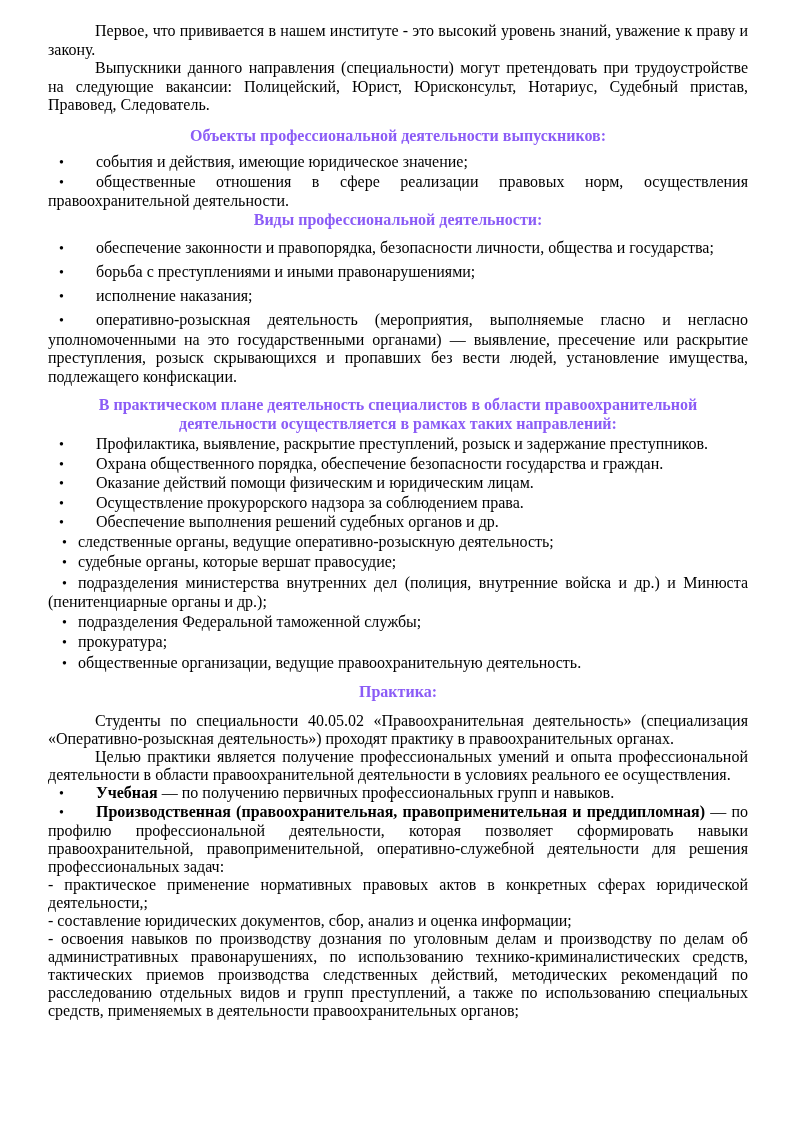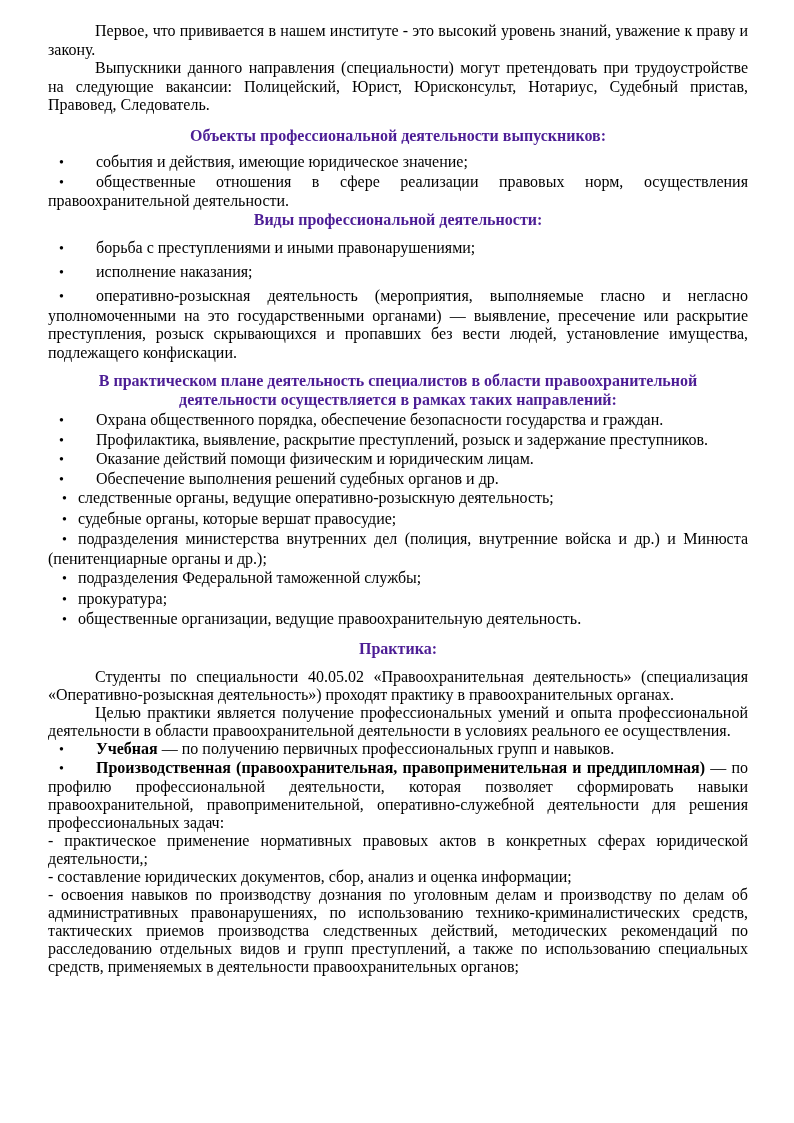--- a/index.html
+++ b/index.html
@@ -8,21 +8,21 @@
     width: 794px; height: 1123px;
     background: #ffffff;
     font-family: "Liberation Serif", "DejaVu Serif", serif;
     font-size: 16px; color: #000000;
     padding: 22px 46px 11px 48px;
     overflow: hidden;
   }
   .p { margin: 0; text-align: justify; line-height: 18.5px; }
   .ind { text-indent: 47px; }
   .hd {
-    margin: 0; color: #4c1d95; font-weight: 700;
+    margin: 0; color: #8b5cf6; font-weight: 700;
     text-align: center; line-height: 18.5px;
   }
   .hd1 { margin: 12px 0 8px; }
   .hd3 { margin: 10px 0 0; }
   .hd4 { margin: 12px 0 6px; }
   .hd5 { margin: 10px 0 0; }
   .li { text-align: justify; line-height: 18.5px; }
   .li > .b { display: inline-block; width: 37px; margin-left: 11px; font-size: 14px; }
   .li-n > .b { width: 16px; margin-left: 14px; }
   .list-a { margin-top: 8px; }
@@ -45,31 +45,33 @@
   <p class="hd hd1">Объекты профессиональной деятельности выпускников:</p>
 
   <div class="list-a">
     <div class="li"><span class="b">•</span><span>события и действия, имеющие юридическое значение;</span></div>
     <div class="li"><span class="b">•</span><span>общественные отношения в сфере реализации правовых норм, осуществления правоохранительной деятельности.</span></div>
   </div>
 
   <p class="hd">Виды профессиональной деятельности:</p>
 
   <div class="list-types">
+    <div class="li"><span class="b">•</span><span>обеспечение законности и правопорядка, безопасности личности, общества и государства;</span></div>
     <div class="li"><span class="b">•</span><span>борьба с преступлениями и иными правонарушениями;</span></div>
     <div class="li"><span class="b">•</span><span>исполнение наказания;</span></div>
     <div class="li"><span class="b">•</span><span>оперативно-розыскная деятельность (мероприятия, выполняемые гласно и негласно уполномоченными на это государственными органами) — выявление, пресечение или раскрытие преступления, розыск скрывающихся и пропавших без вести людей, установление имущества, подлежащего конфискации.</span></div>
   </div>
 
   <p class="hd hd3">В практическом плане деятельность специалистов в области правоохранительной деятельности осуществляется в рамках таких направлений:</p>
 
   <div class="list-dir">
+    <div class="li"><span class="b">•</span><span>Профилактика, выявление, раскрытие преступлений, розыск и задержание преступников.</span></div>
     <div class="li"><span class="b">•</span><span>Охрана общественного порядка, обеспечение безопасности государства и граждан.</span></div>
-    <div class="li"><span class="b">•</span><span>Профилактика, выявление, раскрытие преступлений, розыск и задержание преступников.</span></div>
     <div class="li"><span class="b">•</span><span>Оказание действий помощи физическим и юридическим лицам.</span></div>
+    <div class="li"><span class="b">•</span><span>Осуществление прокурорского надзора за соблюдением права.</span></div>
     <div class="li"><span class="b">•</span><span>Обеспечение выполнения решений судебных органов и др.</span></div>
   </div>
 
 
   <div class="list-bodies">
     <div class="li li-n"><span class="b">•</span><span>следственные органы, ведущие оперативно-розыскную деятельность;</span></div>
     <div class="li li-n"><span class="b">•</span><span>судебные органы, которые вершат правосудие;</span></div>
     <div class="li li-n"><span class="b">•</span><span>подразделения министерства внутренних дел (полиция, внутренние войска и др.) и Минюста (пенитенциарные органы и др.);</span></div>
     <div class="li li-n"><span class="b">•</span><span>подразделения Федеральной таможенной службы;</span></div>
     <div class="li li-n"><span class="b">•</span><span>прокуратура;</span></div>

